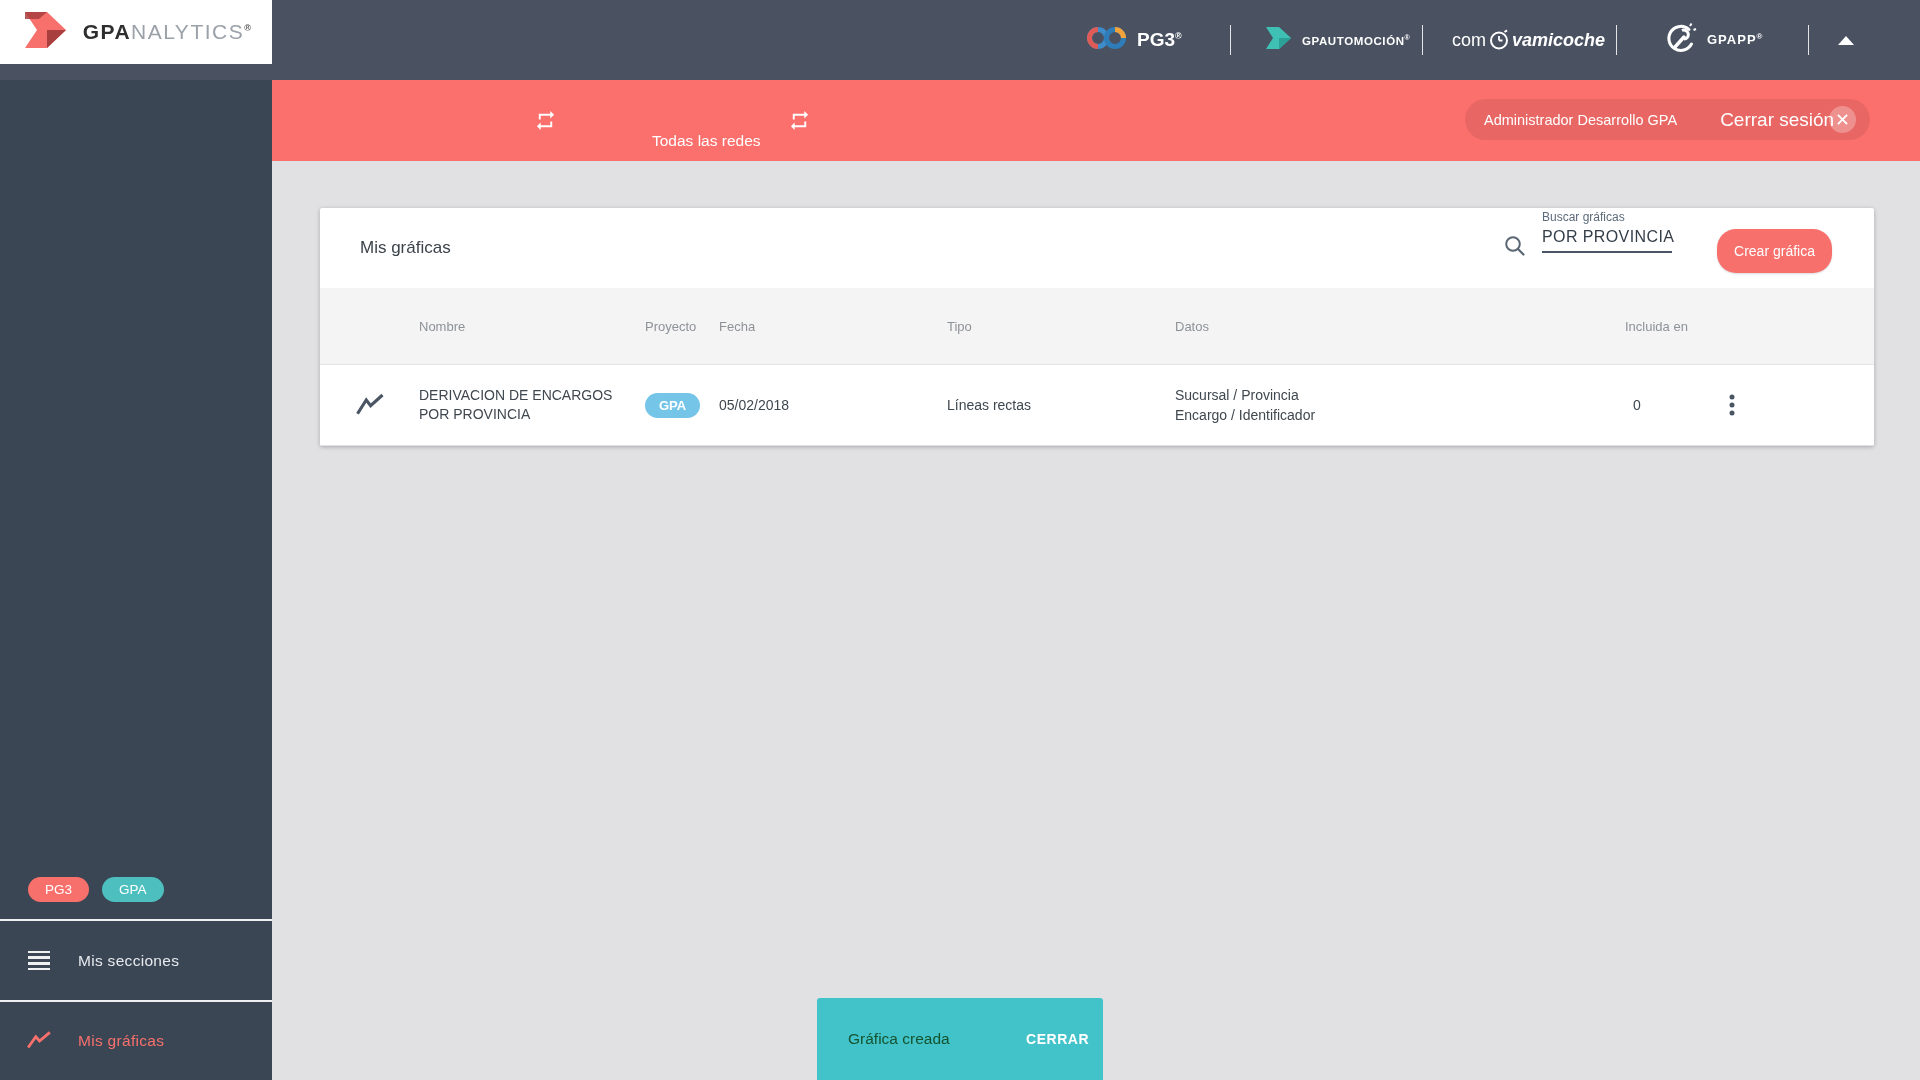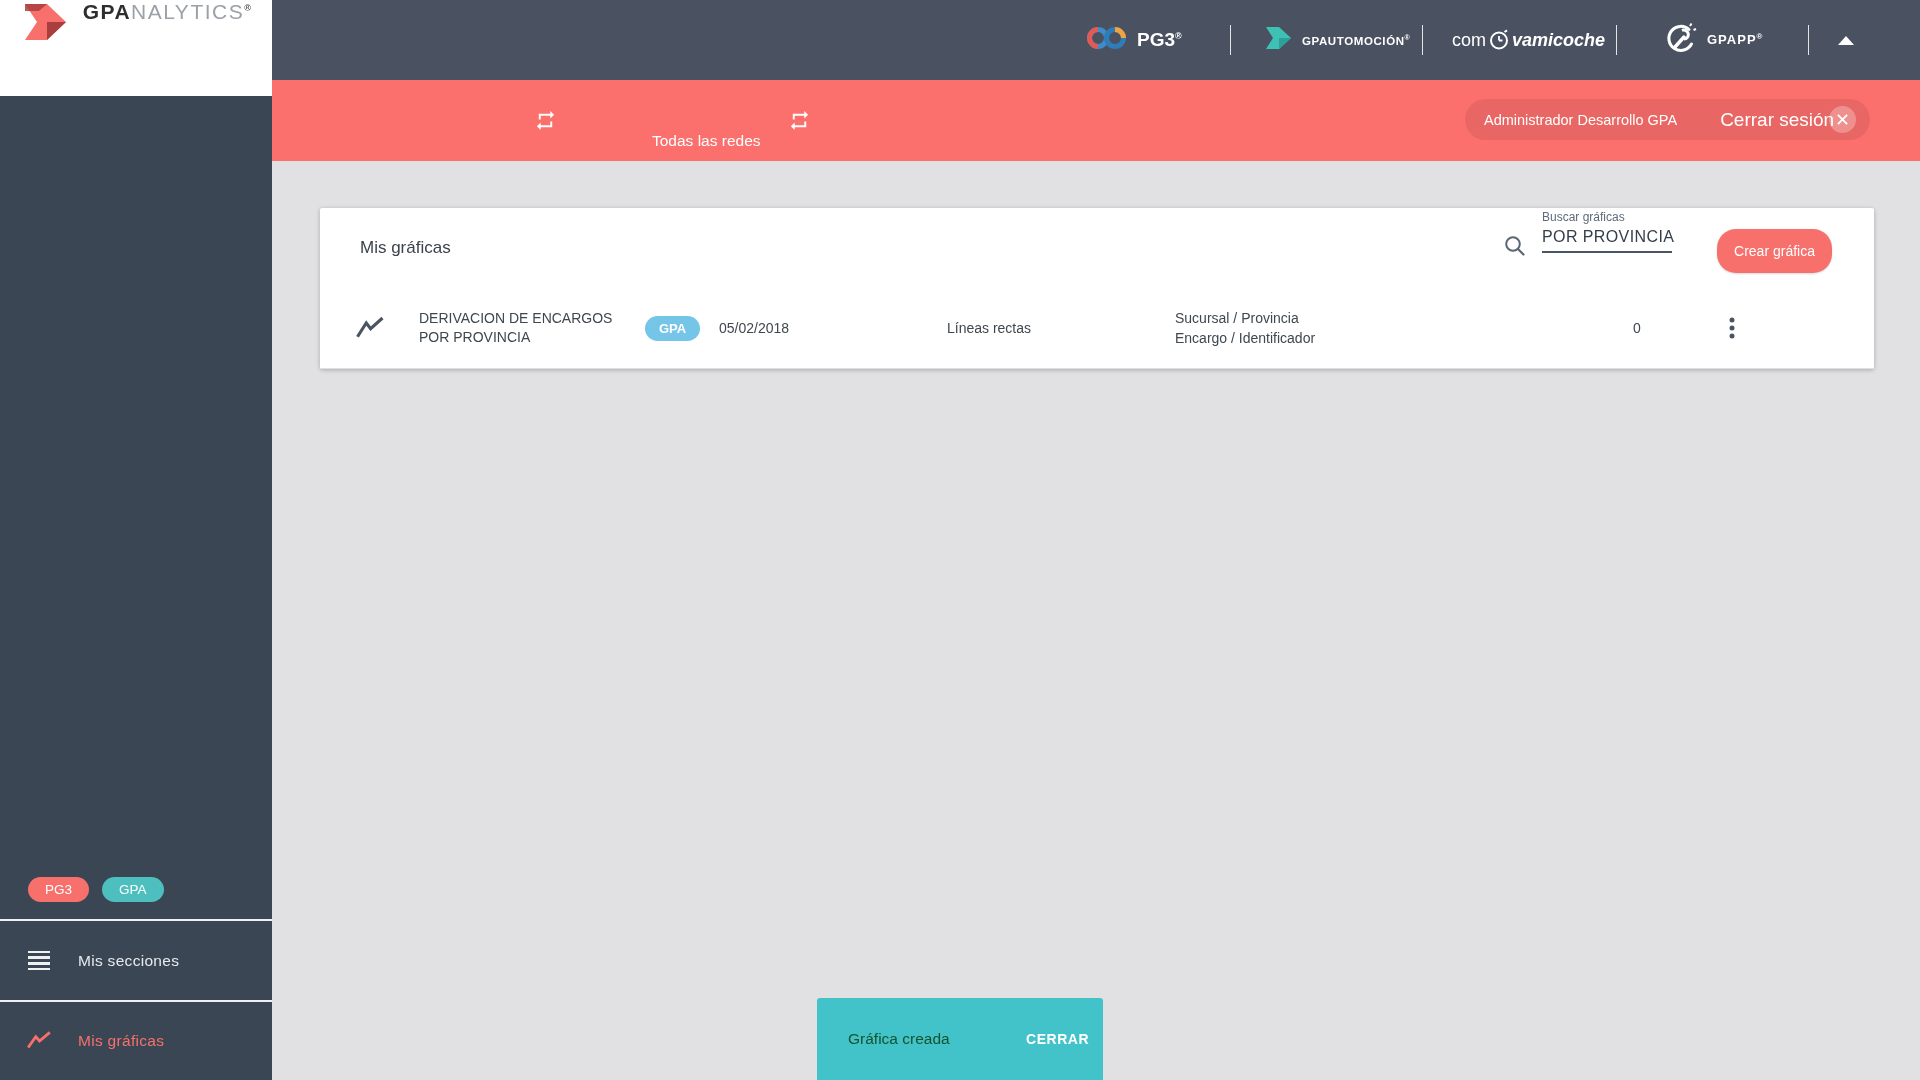--- a/index.html
+++ b/index.html
@@ -2,22 +2,22 @@
 <html><head>
 <meta charset="utf-8">
 <style>
   * { margin:0; padding:0; box-sizing:border-box; }
   html,body { width:1920px; height:1080px; }
   body { font-family:"Liberation Sans", sans-serif; }
   .app { position:relative; width:1920px; height:1080px; overflow:hidden; background:#E1E1E4; }
 
   
   .header { position:absolute; left:0; top:0; width:1920px; height:80px; background:#4A5262; }
-  .logo-box { position:absolute; left:0; top:0; width:272px; height:96px; background:#ffffff;
-              display:flex; align-items:flex-start; justify-content:center; gap:13px; z-index:3; }
+  .logo-box { position:absolute; left:0; top:0; width:272px; height:64px; background:#ffffff;
+              display:flex; align-items:center; justify-content:center; gap:13px; z-index:3; }
   .brand-text { font-size:21px; letter-spacing:1.5px; font-weight:700; color:#2e2e2e; white-space:nowrap; }
   .brand-text .lite { color:#9aa1a8; font-weight:400; }
   .brand-text sup { font-size:9px; color:#555; }
 
   .hlogo { position:absolute; top:50%; transform:translateY(-50%); display:flex; align-items:center; color:#fff; white-space:nowrap; }
   .hdivider { position:absolute; top:25px; width:1px; height:30px; background:rgba(255,255,255,0.85); }
   .pg3-text { font-size:19px; font-weight:700; margin-left:9px; }
   .pg3-text sup { font-size:9px; }
   .gpauto-text { font-size:11.5px; font-weight:700; letter-spacing:.6px; margin-left:8px; }
   .gpauto-text sup { font-size:7px; }
@@ -228,20 +228,30 @@
       <div class="search-field">
         <div class="search-label">Buscar gráficas</div>
         <div class="search-valueline">
           <span class="search-value">POR PROVINCIA</span>
           <span class="caret"></span>
         </div>
       </div>
       <button class="create-btn">Crear gráfica</button>
     </div>
 
+    <div class="tgrid thead">
+      <div></div>
+      <div>Nombre</div>
+      <div>Proyecto</div>
+      <div>Fecha</div>
+      <div>Tipo</div>
+      <div>Datos</div>
+      <div>Incluida en</div>
+      <div></div>
+    </div>
 
     <div class="tgrid trow">
       <div class="cell-icon">
         <svg width="30" height="26" viewBox="0 0 24 20">
             <polyline points="2,17 9,6 12.5,10.5 22,2" fill="none" stroke="#4a5563" stroke-width="2.5"></polyline>
           </svg>
       </div>
       <div class="name-cell">DERIVACION DE ENCARGOS POR PROVINCIA</div>
       <div>
         <span class="proj-badge">GPA</span>

